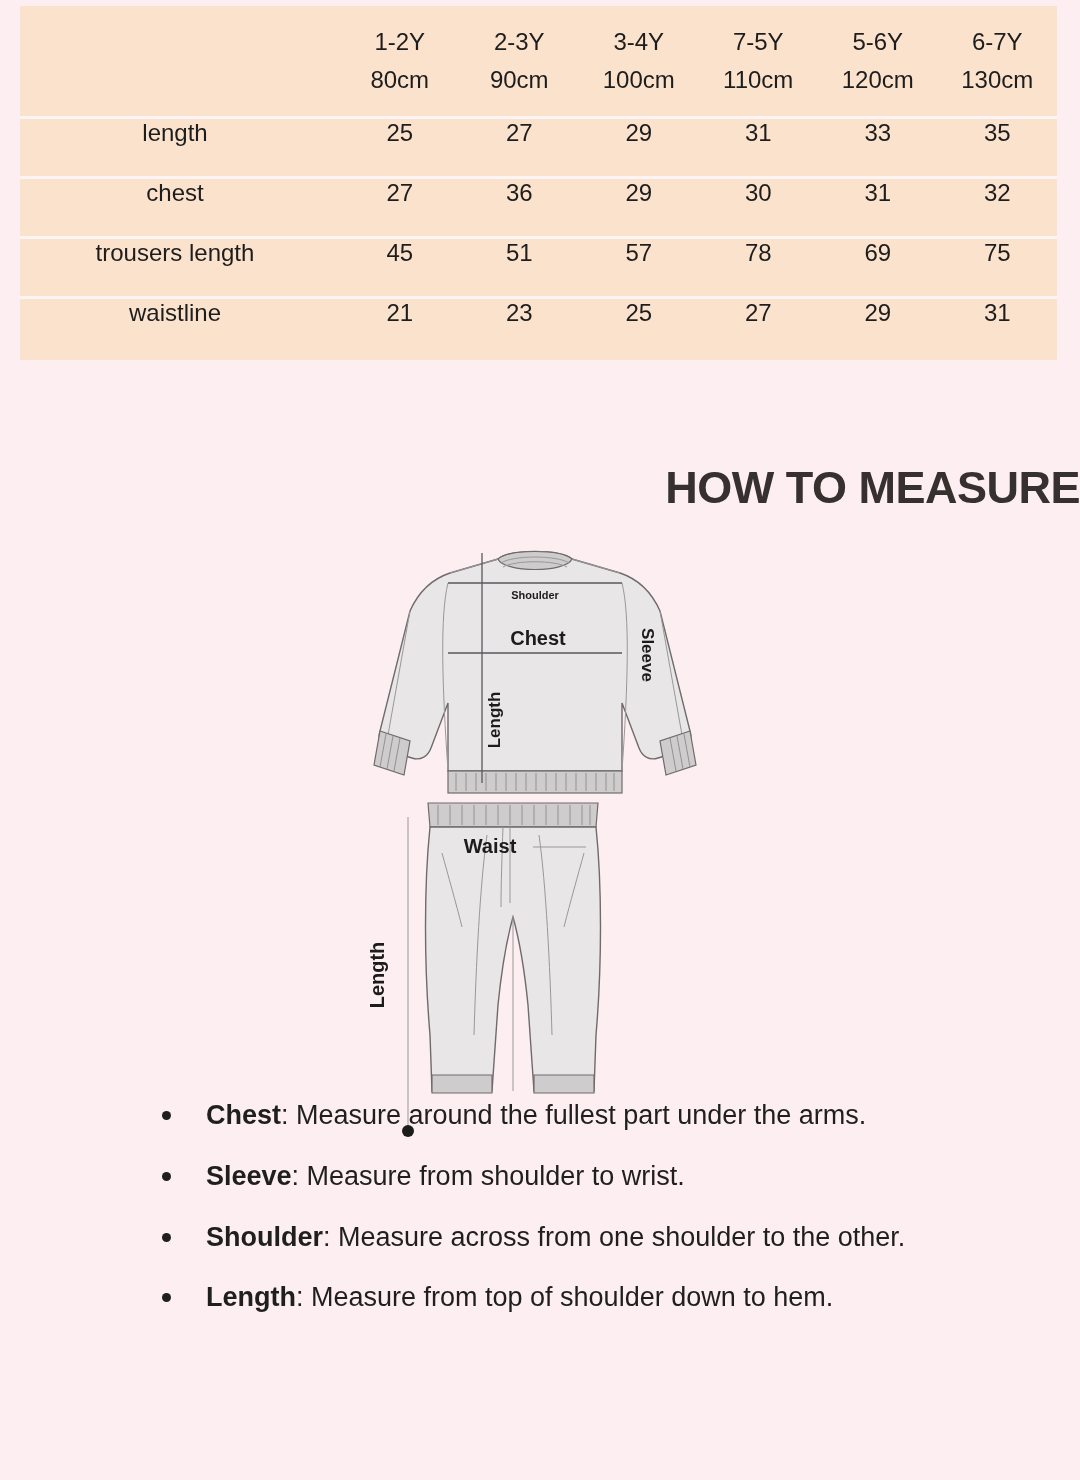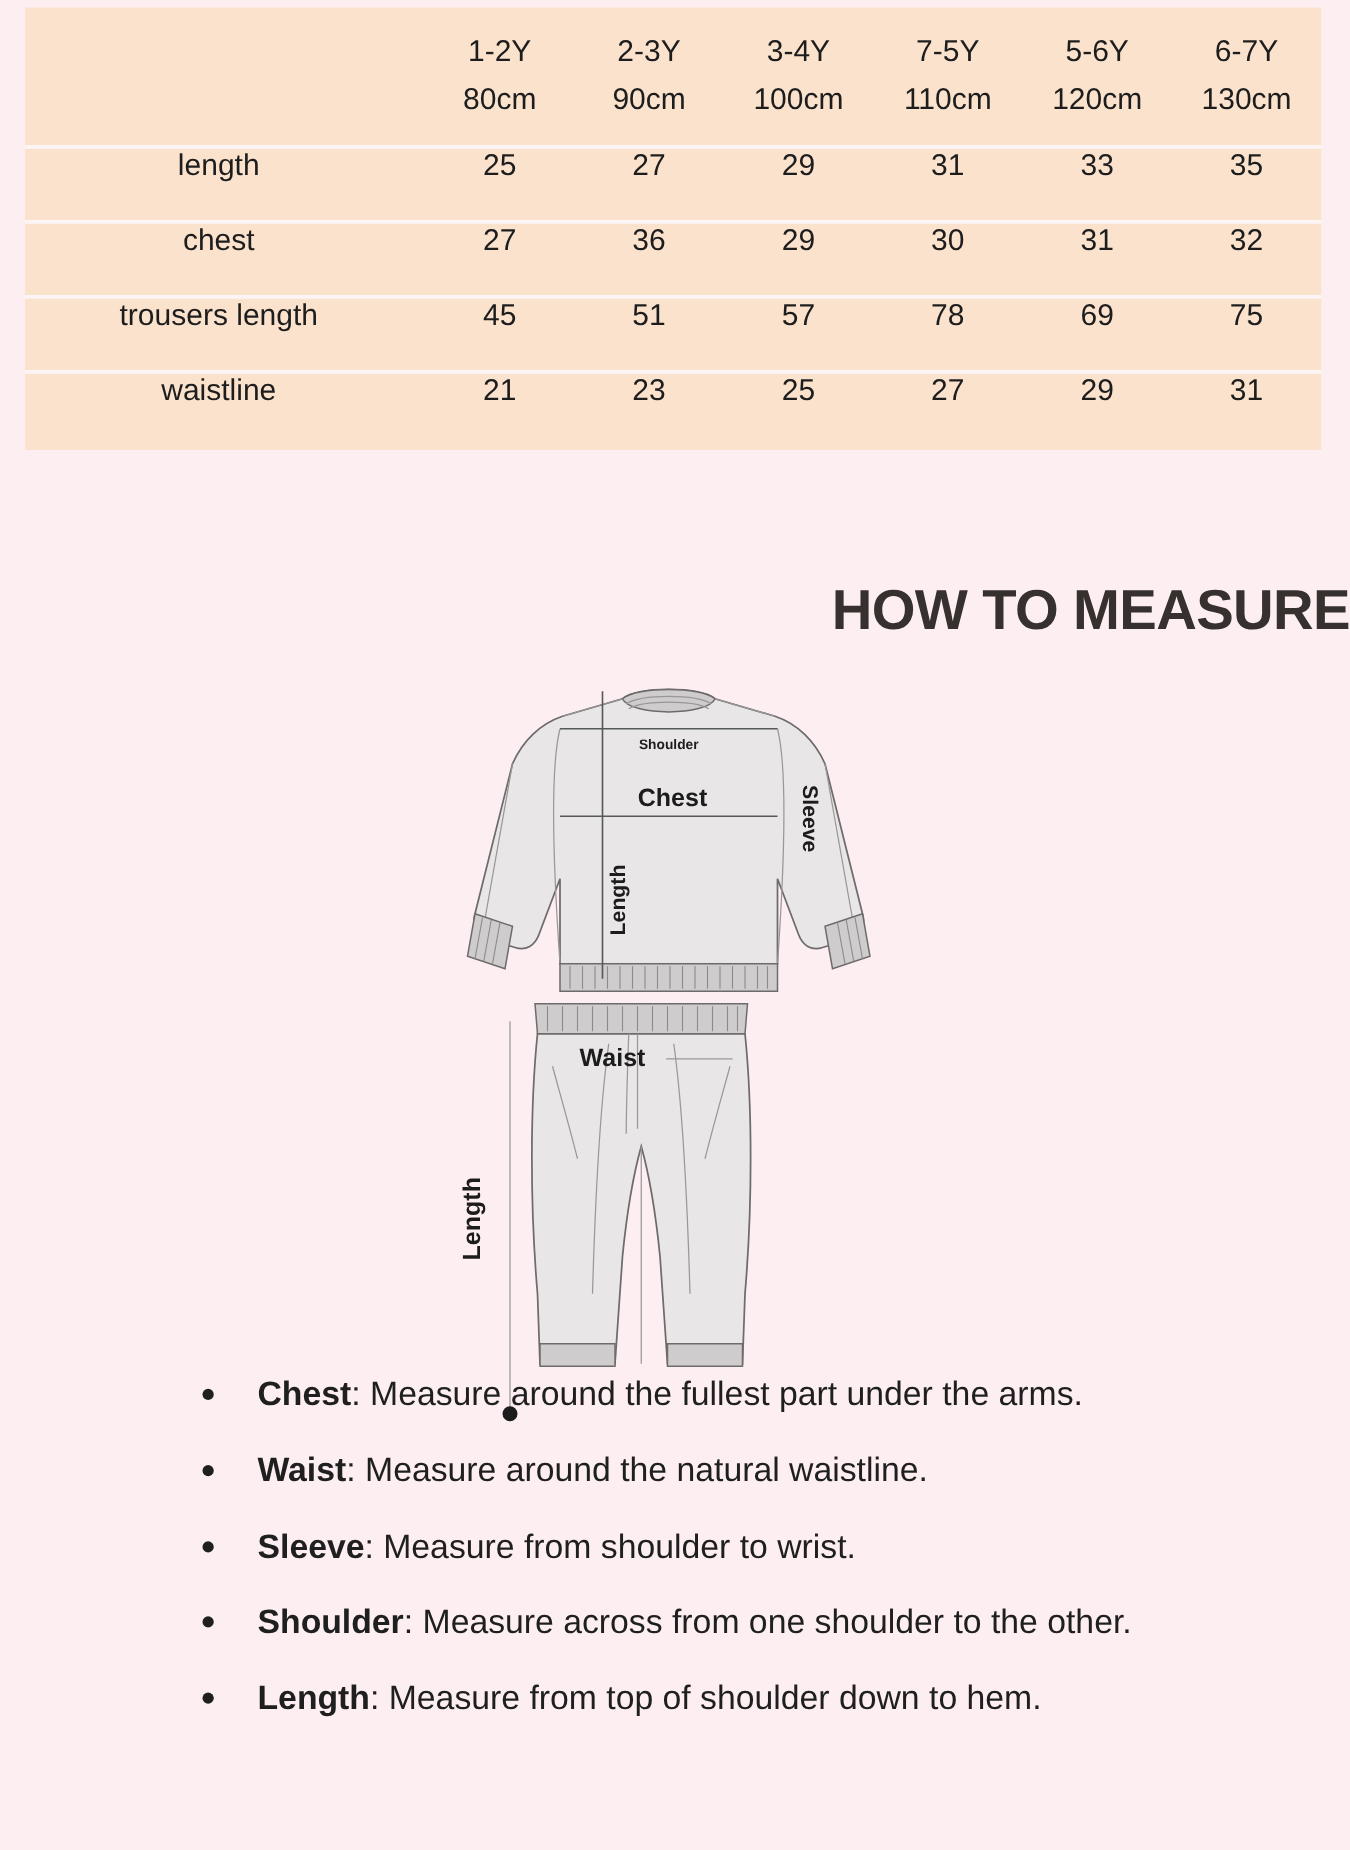--- a/index.html
+++ b/index.html
@@ -331,23 +331,20 @@
       <text class="lbl" x="14" y="440" font-size="20" text-anchor="middle" transform="rotate(-90 14 440)">Length</text>
     </g>
   </svg>
 </div>
 
 <ul id="measure-instructions">
   <li>
     <span class="bullet"></span><span class="term">Chest</span><span>: Measure around the fullest part under the arms.</span>
   </li>
   <li>
-    <span class="bullet"></span><span class="term">Waist</span><span>: Measure around the natural waistline.</span>
-  </li>
-  <li>
     <span class="bullet"></span><span class="term">Sleeve</span><span>: Measure from shoulder to wrist.</span>
   </li>
   <li>
     <span class="bullet"></span><span class="term">Shoulder</span><span>: Measure across from one shoulder to the other.</span>
   </li>
   <li>
     <span class="bullet"></span><span class="term">Length</span><span>: Measure from top of shoulder down to hem.</span>
   </li>
 </ul>
 

